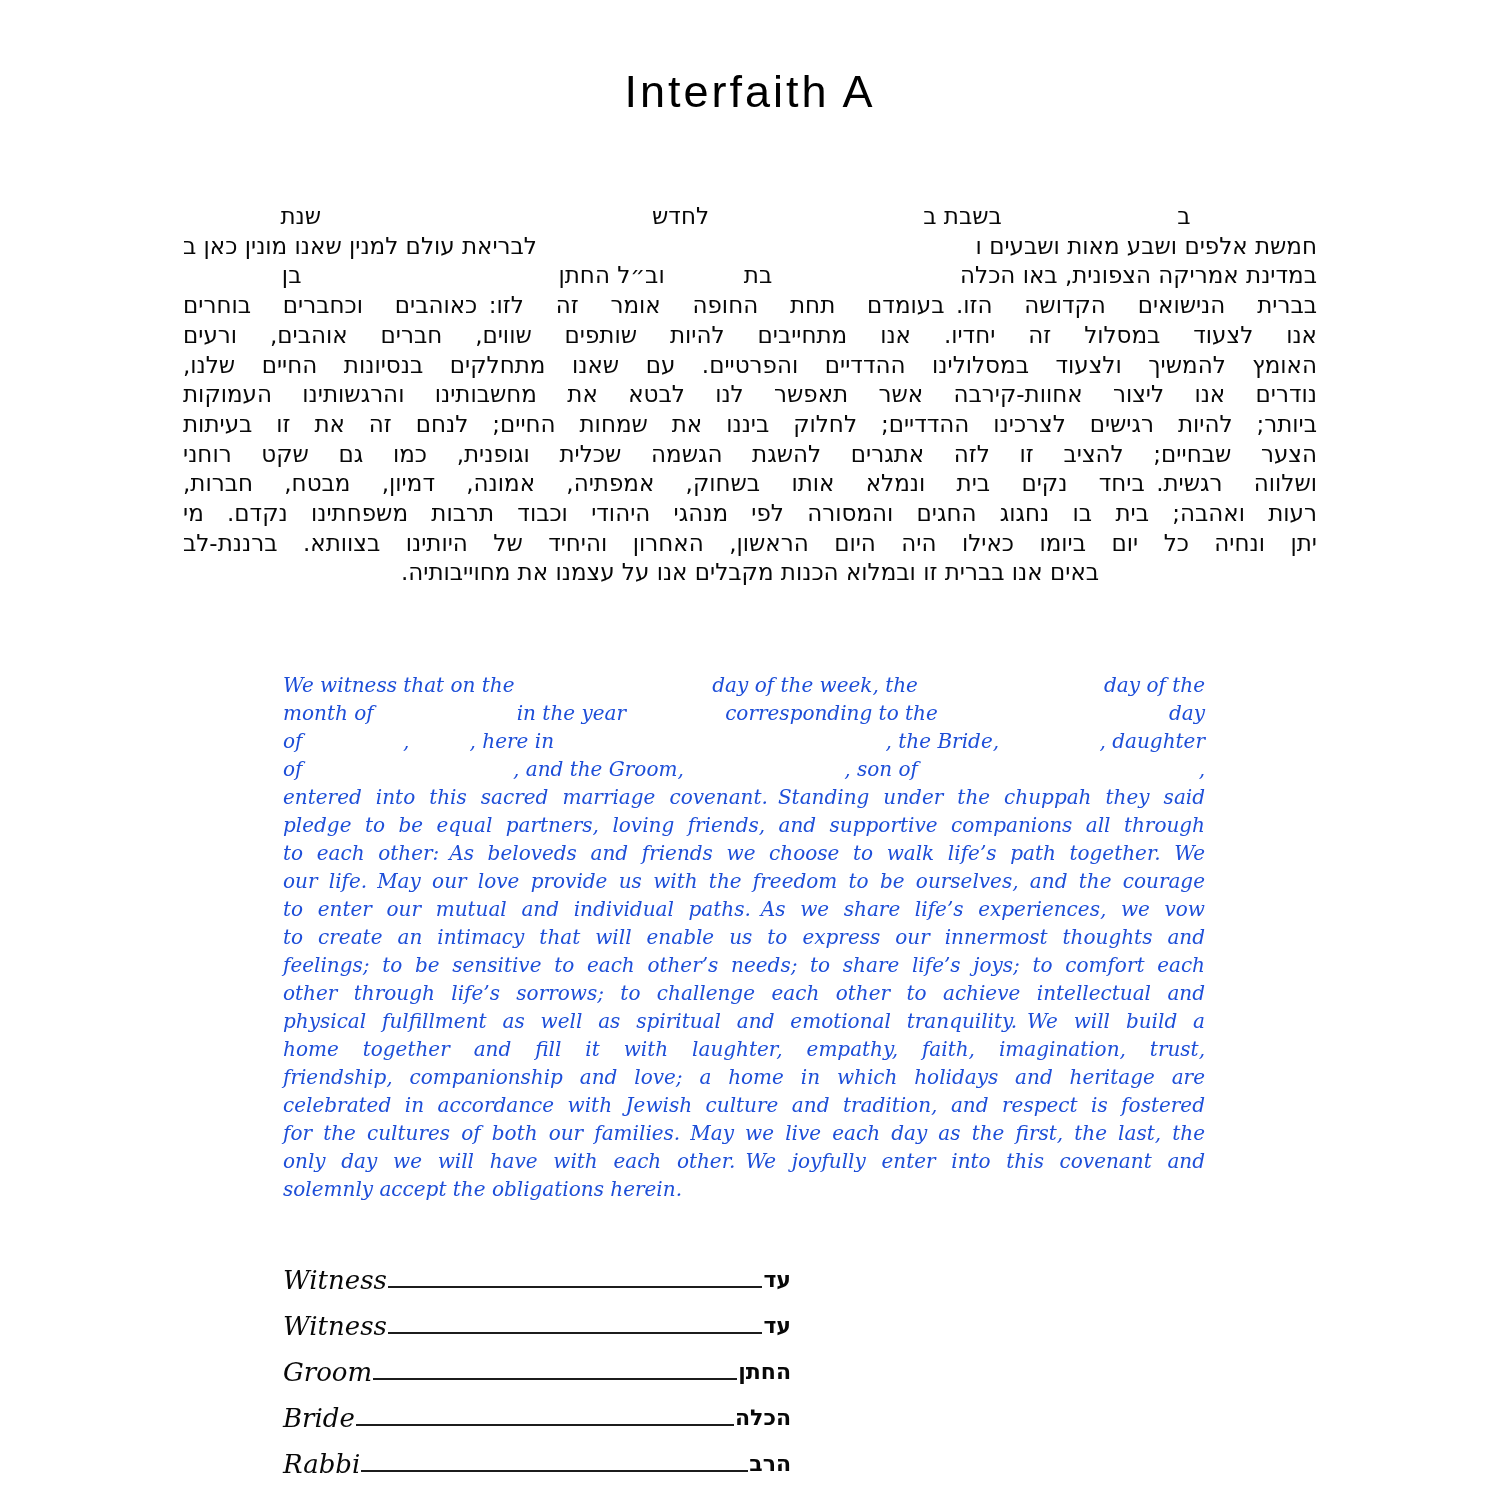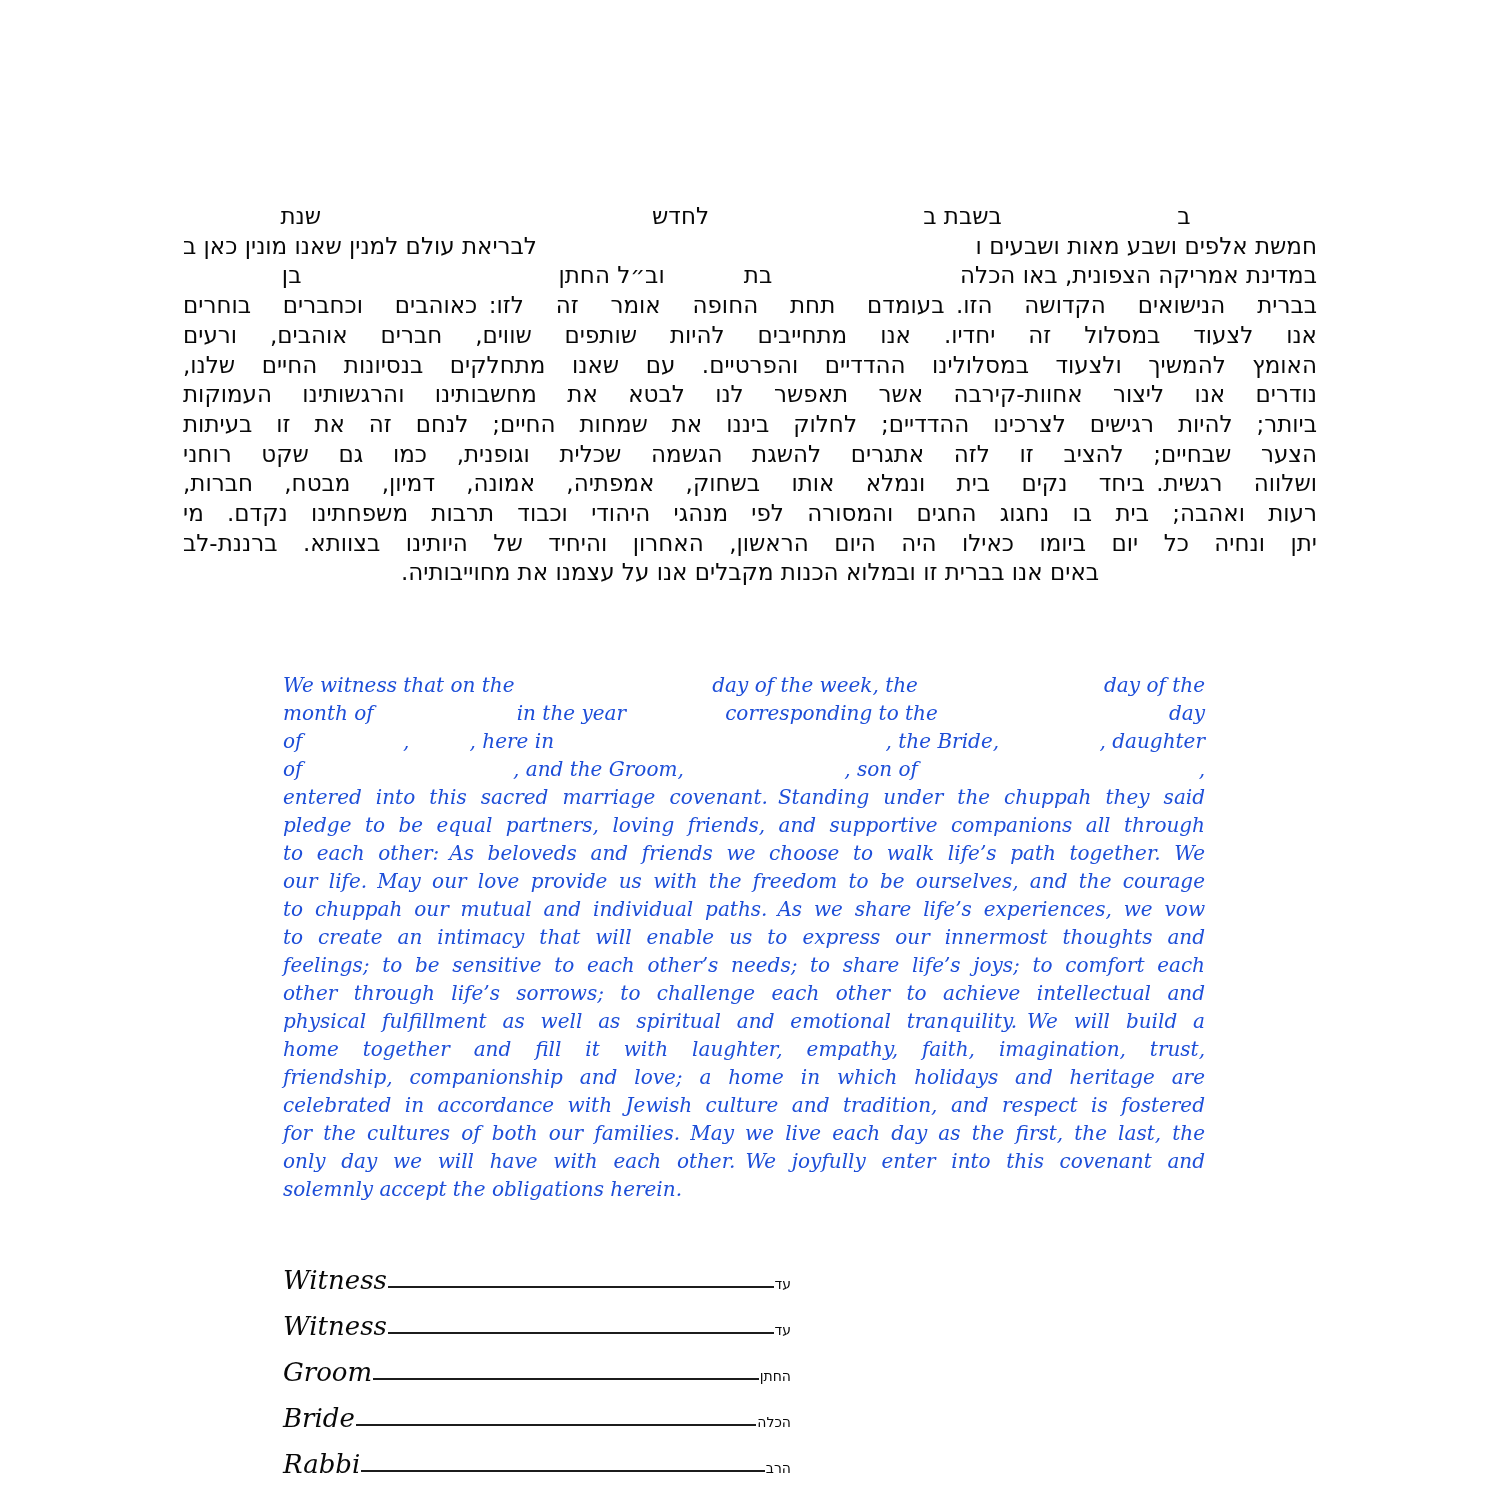--- a/index.html
+++ b/index.html
@@ -38,29 +38,30 @@
   .sig-label {
     font-family:"DejaVu Serif", serif; font-style:italic;
     font-size:26px; line-height:1; color:#080808;
   }
   .sig-line {
     flex:1 1 auto; height:0;
     border-bottom:2px solid #1c1c1c;
     margin:0 1px 5px 1px;
   }
   .sig-heb {
-    font-family:"DejaVu Sans", sans-serif; font-weight:400;
-    font-size:14px; line-height:1; margin-bottom:2px;
+    font-family:"DejaVu Sans", sans-serif; font-weight:700;
+    font-size:22px; line-height:1; margin-bottom:2px;
     direction:rtl; color:#080808;
   }
 </style>
 </head>
 <body>
 
 <div class="page">
+  <div class="title">Interfaith A</div>
   <div class="hebrew" id="hebrew-block">
       <div class="line fill">
         <span class="blank" style="flex-grow: 13;"></span>
         <span class="seg">ב</span>
         <span class="blank" style="flex-grow: 18;"></span>
         <span class="seg">בשבת ב</span>
         <span class="blank" style="flex-grow: 22;"></span>
         <span class="seg">לחדש</span>
         <span class="blank" style="flex-grow: 34;"></span>
         <span class="seg">שנת</span>
@@ -126,21 +127,21 @@
         <span class="seg">, and the Groom,</span>
         <span class="blank" style="flex-grow: 16;"></span>
         <span class="seg">, son of</span>
         <span class="blank" style="flex-grow: 28;"></span>
         <span class="seg">,</span>
       </div>
       <div class="line just">entered into this sacred marriage covenant. Standing under the chuppah they said</div>
       <div class="line just">pledge to be equal partners, loving friends, and supportive companions all through</div>
       <div class="line just">to each other: As beloveds and friends we choose to walk life’s path together. We</div>
       <div class="line just">our life. May our love provide us with the freedom to be ourselves, and the courage</div>
-      <div class="line just">to chuppah our mutual and individual paths. As we share life’s experiences, we vow</div>
+      <div class="line just">to enter our mutual and individual paths. As we share life’s experiences, we vow</div>
       <div class="line just">to create an intimacy that will enable us to express our innermost thoughts and</div>
       <div class="line just">feelings; to be sensitive to each other’s needs; to share life’s joys; to comfort each</div>
       <div class="line just">other through life’s sorrows; to challenge each other to achieve intellectual and</div>
       <div class="line just">physical fulfillment as well as spiritual and emotional tranquility. We will build a</div>
       <div class="line just">home together and fill it with laughter, empathy, faith, imagination, trust,</div>
       <div class="line just">friendship, companionship and love; a home in which holidays and heritage are</div>
       <div class="line just">celebrated in accordance with Jewish culture and tradition, and respect is fostered</div>
       <div class="line just">for the cultures of both our families. May we live each day as the first, the last, the</div>
       <div class="line just">only day we will have with each other. We joyfully enter into this covenant and</div>
       <div class="line left">solemnly accept the obligations herein.</div>

